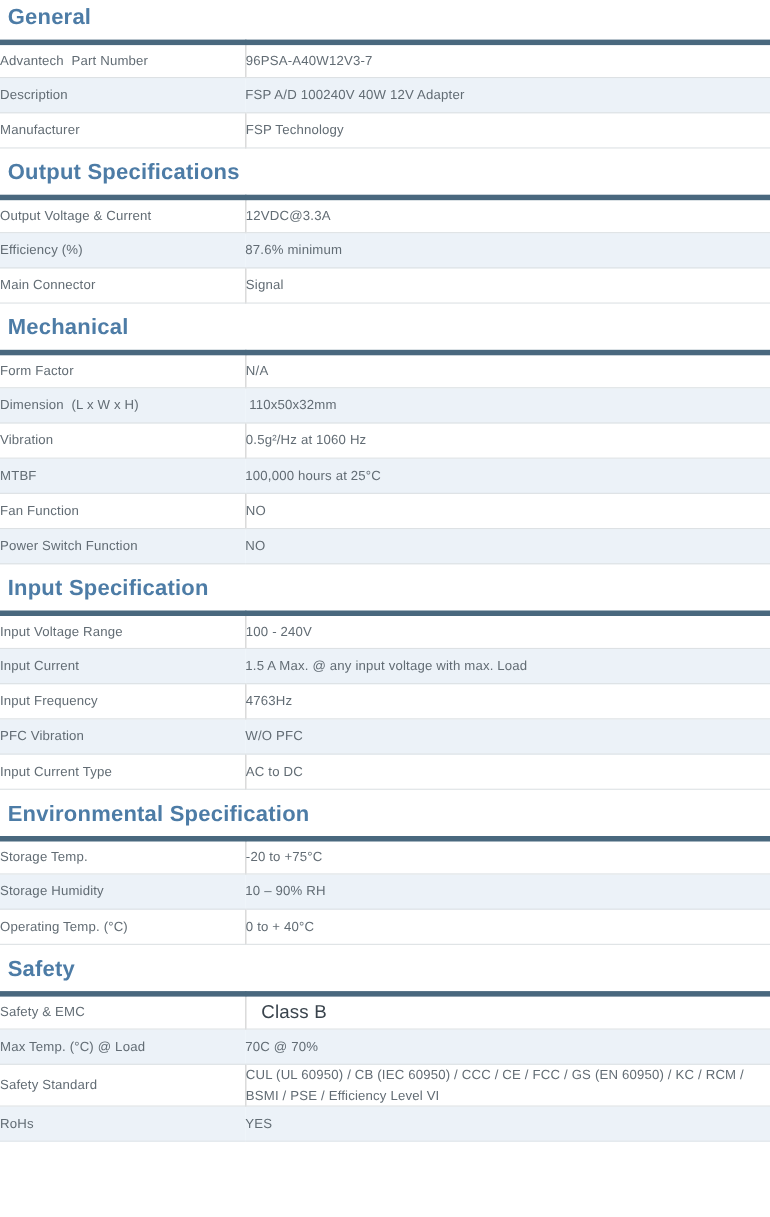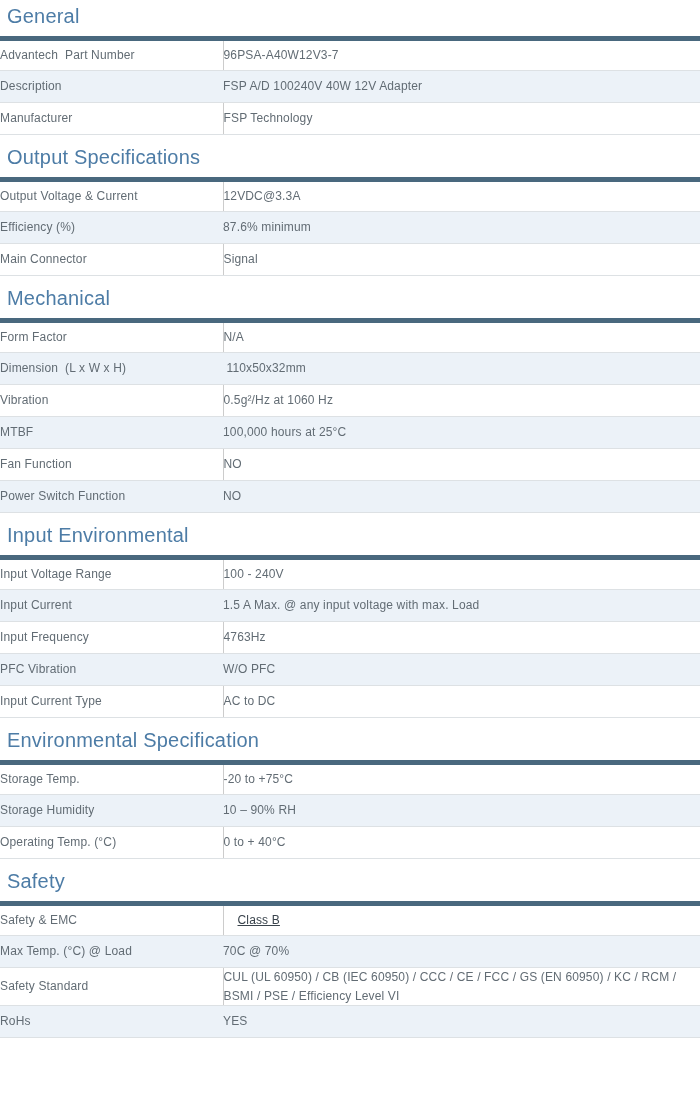--- a/index.html
+++ b/index.html
@@ -21,21 +21,21 @@
   }
   main {
     width: 700px;
     padding-top: 5px;
     background: var(--page-bg);
   }
   section.section h2 {
     margin: 11px 0 8px 0;
     padding-left: 7px;
     font-size: 20px;
-    font-weight: 400;
+    font-weight: 700;
     letter-spacing: 0.2px;
     color: var(--heading-color);
     line-height: 1.15;
   }
   section.section:first-child h2 { margin-top: 0; }
   section.section.extra-gap h2 { }
   table.spec-table {
     width: 100%;
     border-collapse: collapse;
     border-top: 5px solid var(--bar-color);
@@ -58,24 +58,23 @@
     padding-right: 6px;
   }
   tr:nth-child(odd) td.spec-label {
     border-right: 1px solid var(--divider-color);
   }
   tr:nth-child(even) { background: var(--alt-row-bg); }
   td.spec-value {
     padding: 5px 4px 5px 10px;
   }
   td.spec-value.em {
-    font-size: 12px;
+    font-size: 17px;
     color: var(--emphasis-text-color);
     padding-left: 14px;
-    text-decoration: underline;
   }
 </style>
 </head>
 <body>
 
 <main>
     <section class="section">
       <h2>General</h2>
       <table class="spec-table">
         <tbody>
@@ -138,21 +137,21 @@
             <td class="spec-value">NO</td>
           </tr>
           <tr>
             <td class="spec-label">Power Switch Function</td>
             <td class="spec-value">NO</td>
           </tr>
         </tbody>
       </table>
     </section>
     <section class="section">
-      <h2>Input Environmental</h2>
+      <h2>Input Specification</h2>
       <table class="spec-table">
         <tbody>
           <tr>
             <td class="spec-label">Input Voltage Range</td>
             <td class="spec-value">100 - 240V</td>
           </tr>
           <tr>
             <td class="spec-label">Input Current</td>
             <td class="spec-value">1.5 A Max. @ any input voltage with max. Load</td>
           </tr>

